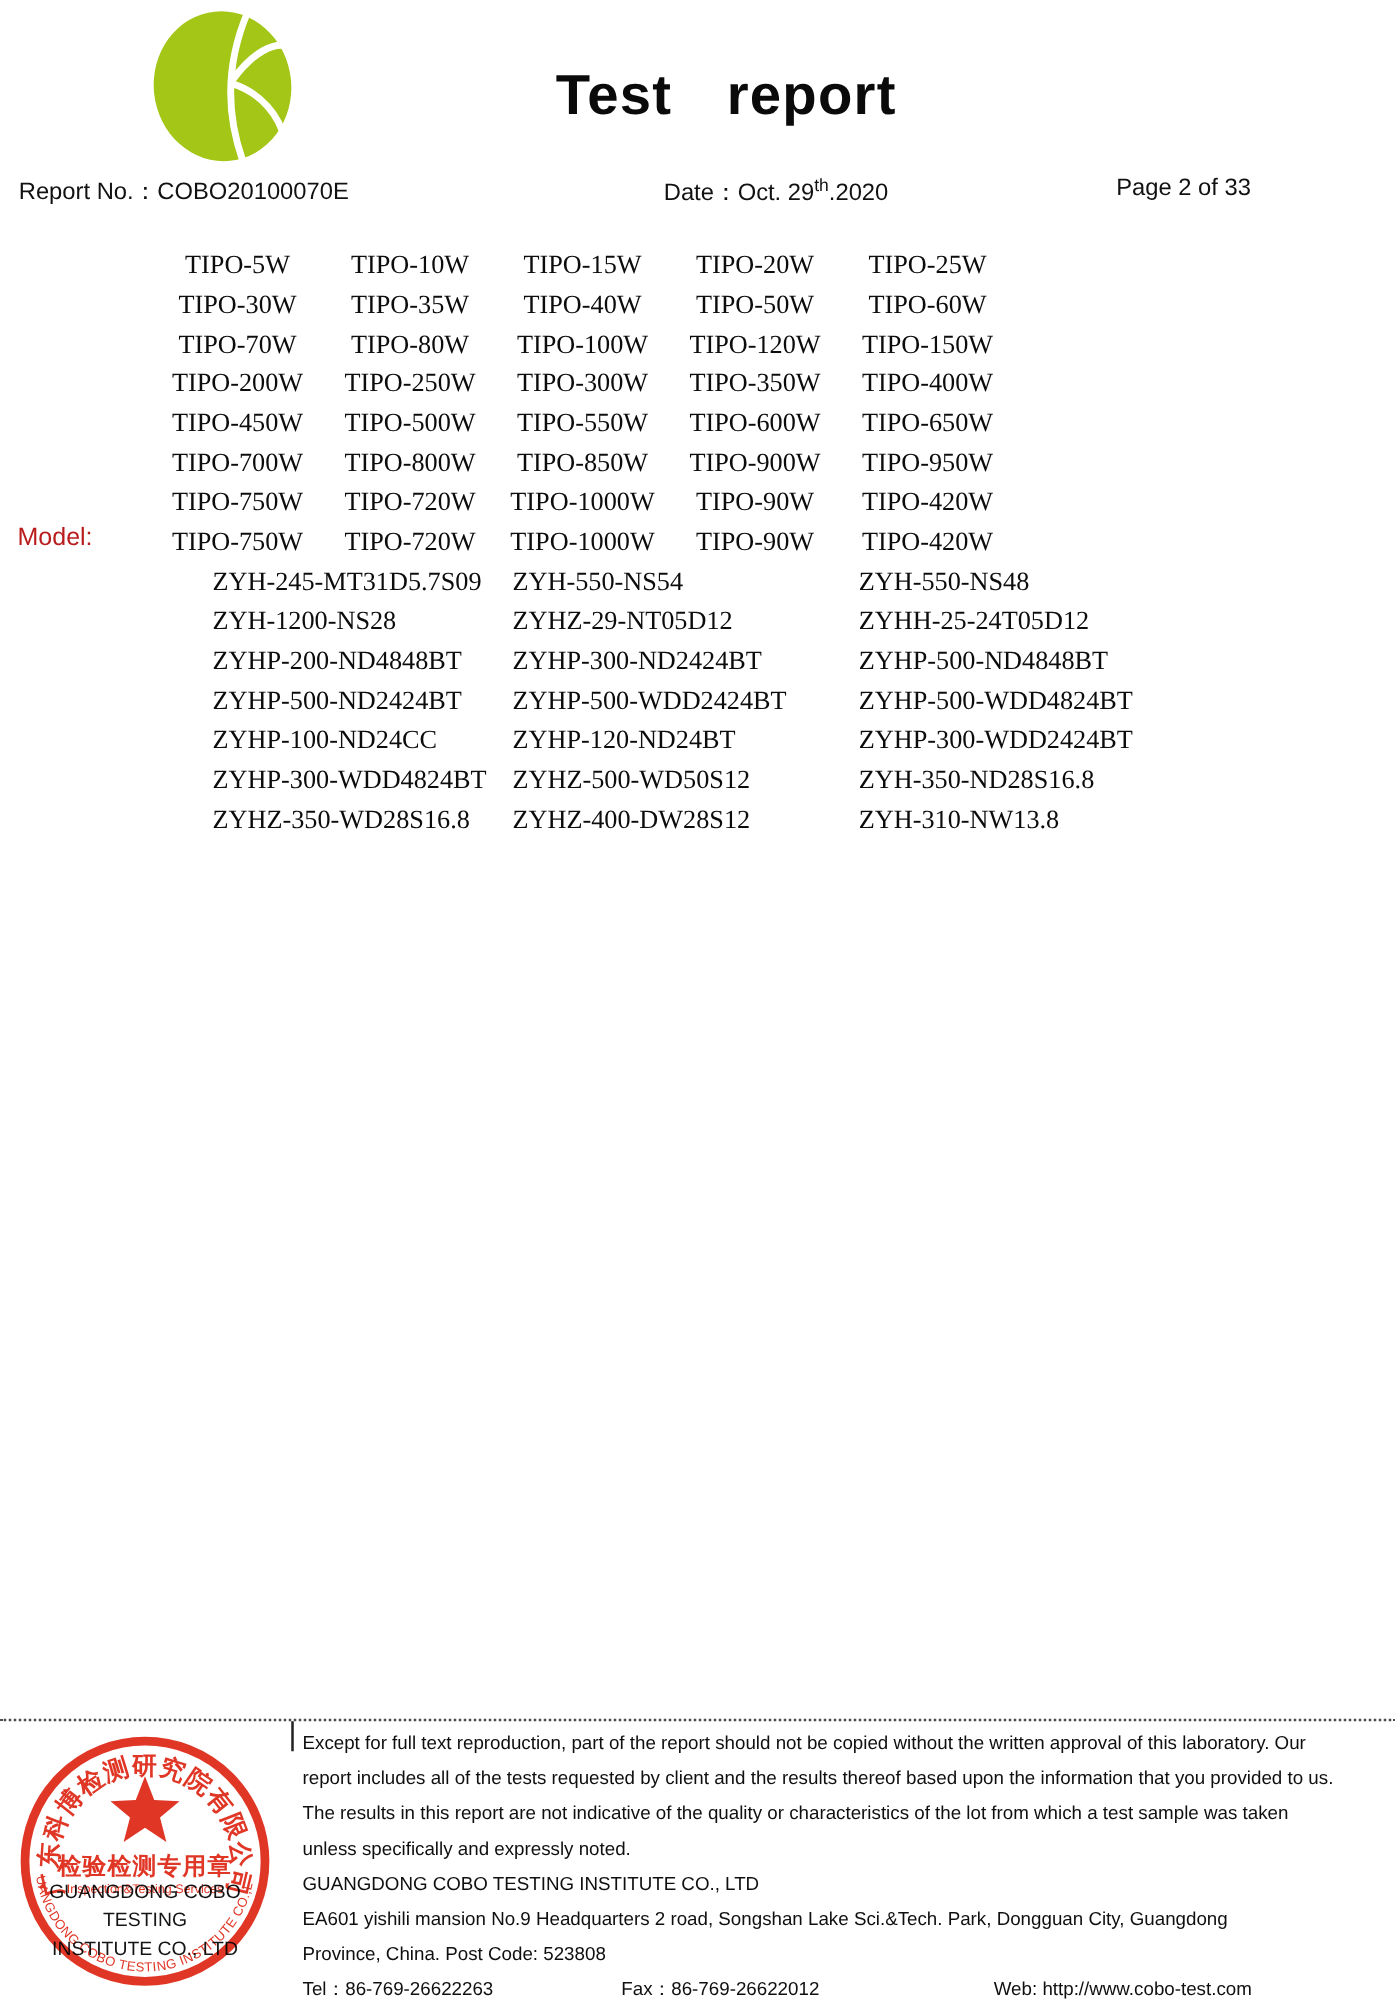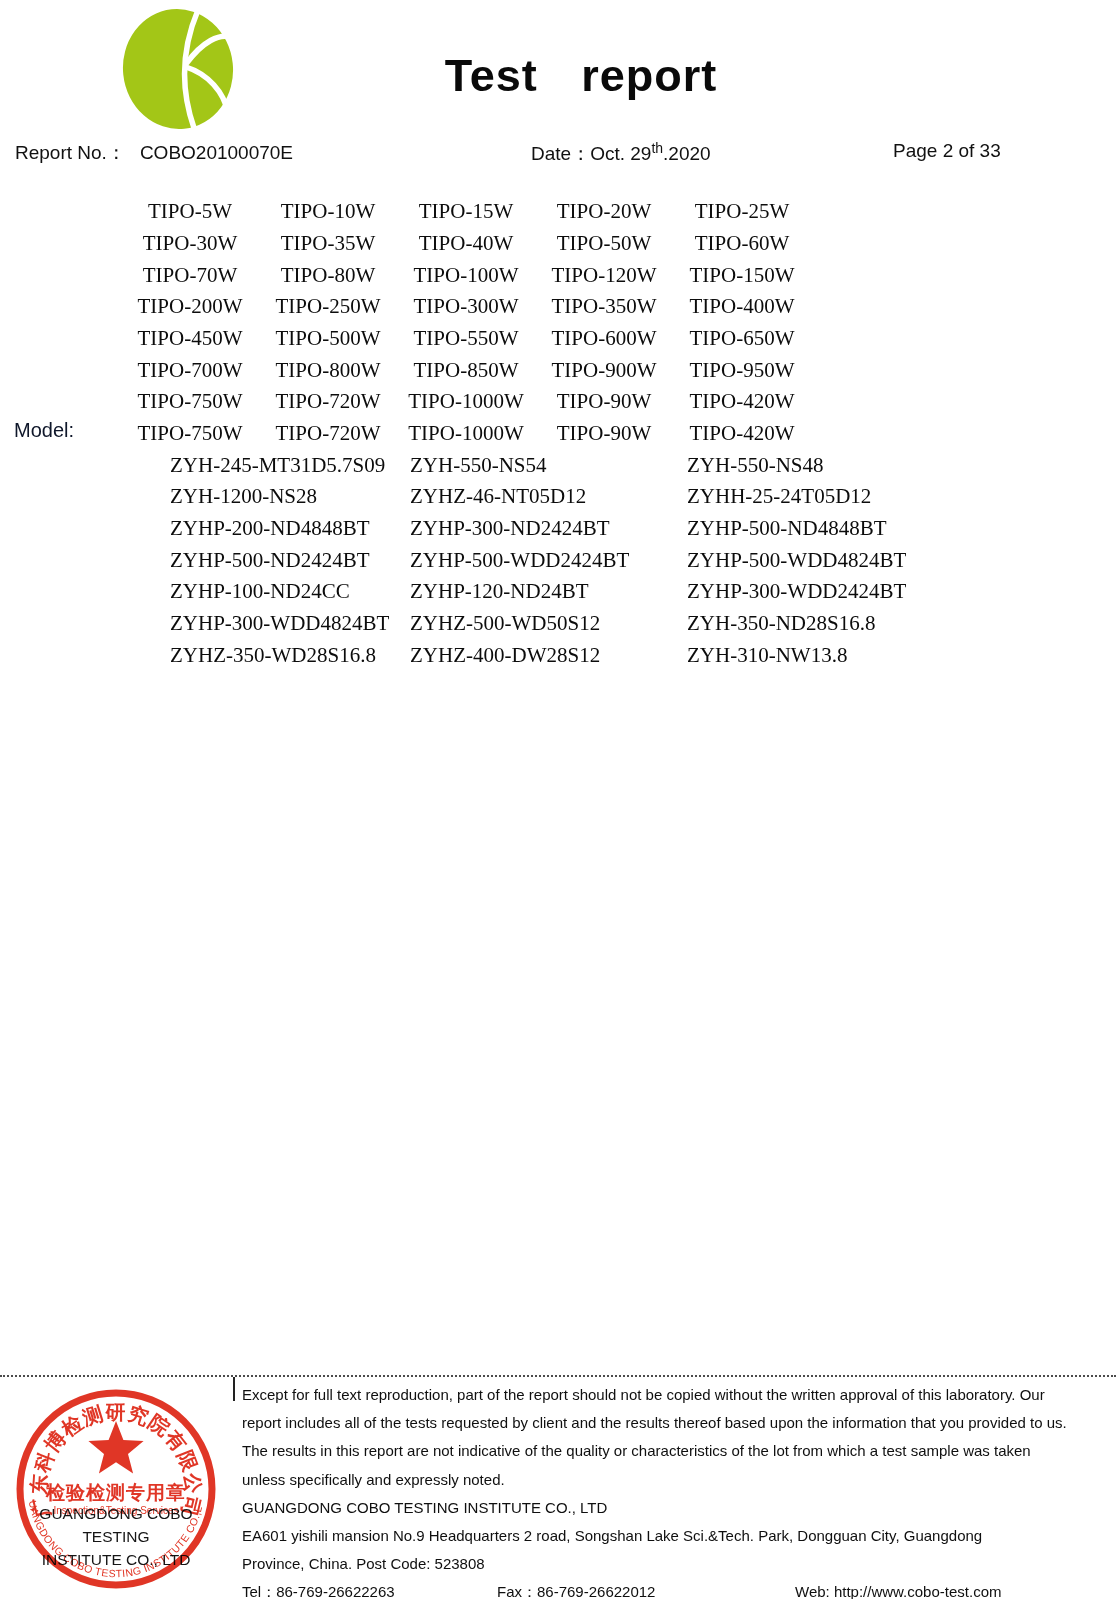--- a/index.html
+++ b/index.html
@@ -5,27 +5,27 @@
   html,body{margin:0;padding:0;background:#fff;}
   .page{position:relative;width:1116px;height:1599px;background:#ffffff;overflow:hidden;
         font-family:"Liberation Sans",sans-serif;color:#111;}
 
   
   .logo{position:absolute;left:122px;top:8px;width:112px;height:122px;}
   .title{position:absolute;left:0;top:50px;width:100%;text-align:center;
          font-size:45px;font-weight:700;letter-spacing:1px;word-spacing:30px;color:#0a0a0a;margin-left:23px;}
   .meta{position:absolute;top:140px;left:0;width:100%;height:26px;font-size:19px;}
   .meta .report{position:absolute;left:15px;top:0;}
-  .meta .report .val{margin-left:14px;}
+  .meta .report .val{}
   .meta .date{position:absolute;left:531px;top:0;}
   .meta .date sup{font-size:14px;}
   .meta .page-no{position:absolute;left:893px;top:0;}
 
   
-  .model-label{position:absolute;left:14px;top:419px;font-size:20px;color:#0f172a;}
+  .model-label{position:absolute;left:14px;top:419px;font-size:20px;color:#b91c1c;}
   .models{position:absolute;left:0;top:196px;width:1116px;
           font-family:"Liberation Serif",serif;font-size:21px;color:#0c0c0c;}
   .tipo-table{position:absolute;left:121px;top:0;width:690px;border-collapse:collapse;}
   .tipo-table td{width:138px;height:31.7px;text-align:center;padding:0;white-space:nowrap;}
   .zyh-rows{position:absolute;left:0;top:253.6px;width:1116px;}
   .zyh-row{position:relative;height:31.7px;line-height:31.7px;white-space:nowrap;}
   .zyh-row .c1{position:absolute;left:139px;margin-left:31px;}
   .zyh-row .c2{position:absolute;left:410px;}
   .zyh-row .c3{position:absolute;left:687px;}
 
@@ -133,21 +133,21 @@
         </tbody>
     </table>
     <div class="zyh-rows">
         <div class="zyh-row">
         <span class="c1">ZYH-245-MT31D5.7S09</span>
         <span class="c2">ZYH-550-NS54</span>
         <span class="c3">ZYH-550-NS48</span>
       </div>
         <div class="zyh-row">
         <span class="c1">ZYH-1200-NS28</span>
-        <span class="c2">ZYHZ-46-NT05D12</span>
+        <span class="c2">ZYHZ-29-NT05D12</span>
         <span class="c3">ZYHH-25-24T05D12</span>
       </div>
         <div class="zyh-row">
         <span class="c1">ZYHP-200-ND4848BT</span>
         <span class="c2">ZYHP-300-ND2424BT</span>
         <span class="c3">ZYHP-500-ND4848BT</span>
       </div>
         <div class="zyh-row">
         <span class="c1">ZYHP-500-ND2424BT</span>
         <span class="c2">ZYHP-500-WDD2424BT</span>

